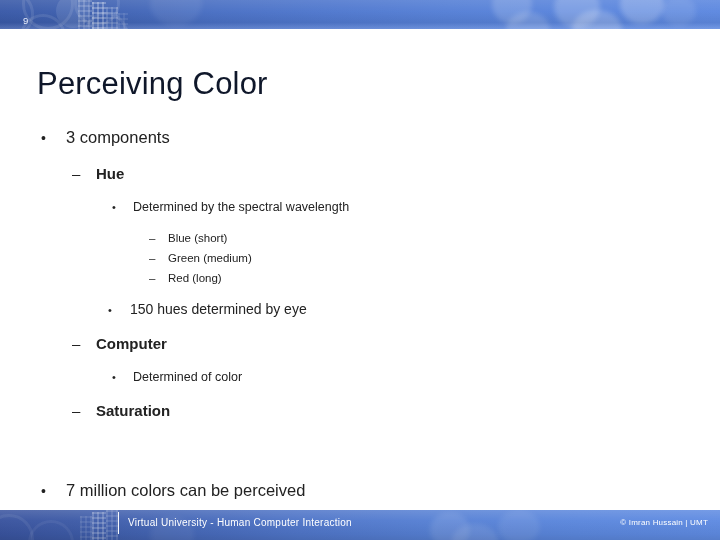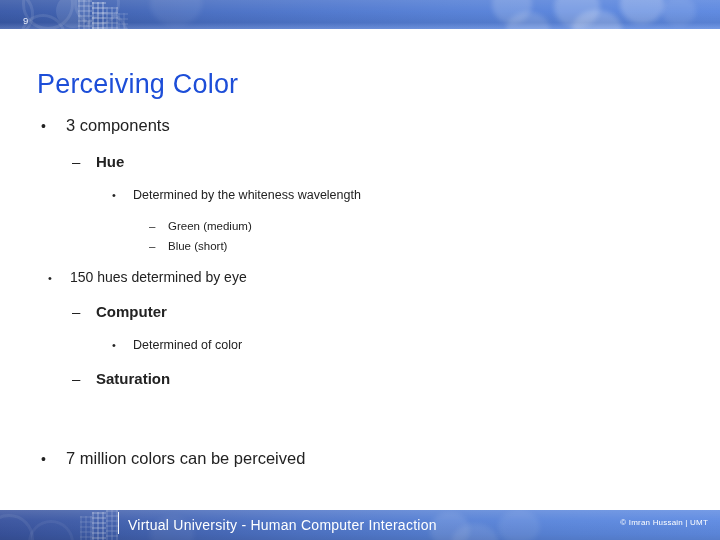--- a/index.html
+++ b/index.html
@@ -68,32 +68,32 @@
       linear-gradient(rgba(255,255,255,0.30) 2px, transparent 2px),
       linear-gradient(90deg, rgba(255,255,255,0.30) 2px, transparent 2px);
     background-size: 5px 5px;
   }
 
   
   .slide-title {
     position: absolute;
     left: 37px;
     top: 68px;
-    font-size: 27px;
+    font-size: 31px;
     line-height: 32px;
-    color: #1d4ed8;
+    color: #0f172a;
     letter-spacing: 0.2px;
     white-space: nowrap;
   }
 
   
   .content {
     position: absolute;
     left: 0;
-    top: 112px;
+    top: 124px;
     width: 720px;
   }
   .line {
     position: relative;
     display: block;
     color: #222222;
     white-space: nowrap;
   }
   .line .marker {
     display: inline-block;
@@ -123,21 +123,21 @@
   
   .lvl3 {
     padding-left: 112px;
     font-size: 12.5px;
     line-height: 23px;
   }
   .lvl3 .marker { width: 21px; font-size: 11px; }
 
   
   .lvl3b {
-    padding-left: 48px;
+    padding-left: 108px;
     font-size: 14px;
     line-height: 24px;
   }
   .lvl3b .marker { width: 22px; font-size: 11px; }
 
   
   .lvl4 {
     padding-left: 149px;
     font-size: 11.5px;
     line-height: 20px;
@@ -187,21 +187,21 @@
     top: 512px;
     width: 1px;
     height: 22px;
     background: #ffffff;
     opacity: 0.95;
   }
   .footer-center {
     position: absolute;
     left: 128px;
     top: 517px;
-    font-size: 14px;
+    font-size: 10px;
     color: #ffffff;
     letter-spacing: 0.25px;
     white-space: nowrap;
   }
   .footer-right {
     position: absolute;
     right: 12px;
     top: 518px;
     font-size: 8px;
     color: #ffffff;
@@ -243,30 +243,33 @@
 
   <div class="spacer-sm"></div>
 
   <div class="line lvl2">
     <span class="marker">–</span><span class="txt">Hue</span>
   </div>
 
   <div class="spacer-sm"></div>
 
   <div class="line lvl3">
-    <span class="marker">•</span><span class="txt">Determined by the whiteness wavelength</span>
-  </div>
-
-  <div class="spacer-sm"></div>
-
+    <span class="marker">•</span><span class="txt">Determined by the spectral wavelength</span>
+  </div>
+
+  <div class="spacer-sm"></div>
+
+  <div class="line lvl4">
+    <span class="marker">–</span><span class="txt">Blue (short)</span>
+  </div>
   <div class="line lvl4">
     <span class="marker">–</span><span class="txt">Green (medium)</span>
   </div>
   <div class="line lvl4">
-    <span class="marker">–</span><span class="txt">Blue (short)</span>
+    <span class="marker">–</span><span class="txt">Red (long)</span>
   </div>
 
   <div class="spacer-sm"></div>
 
   <div class="line lvl3b">
     <span class="marker">•</span><span class="txt">150 hues determined by eye</span>
   </div>
 
   <div class="spacer-sm"></div>
 

